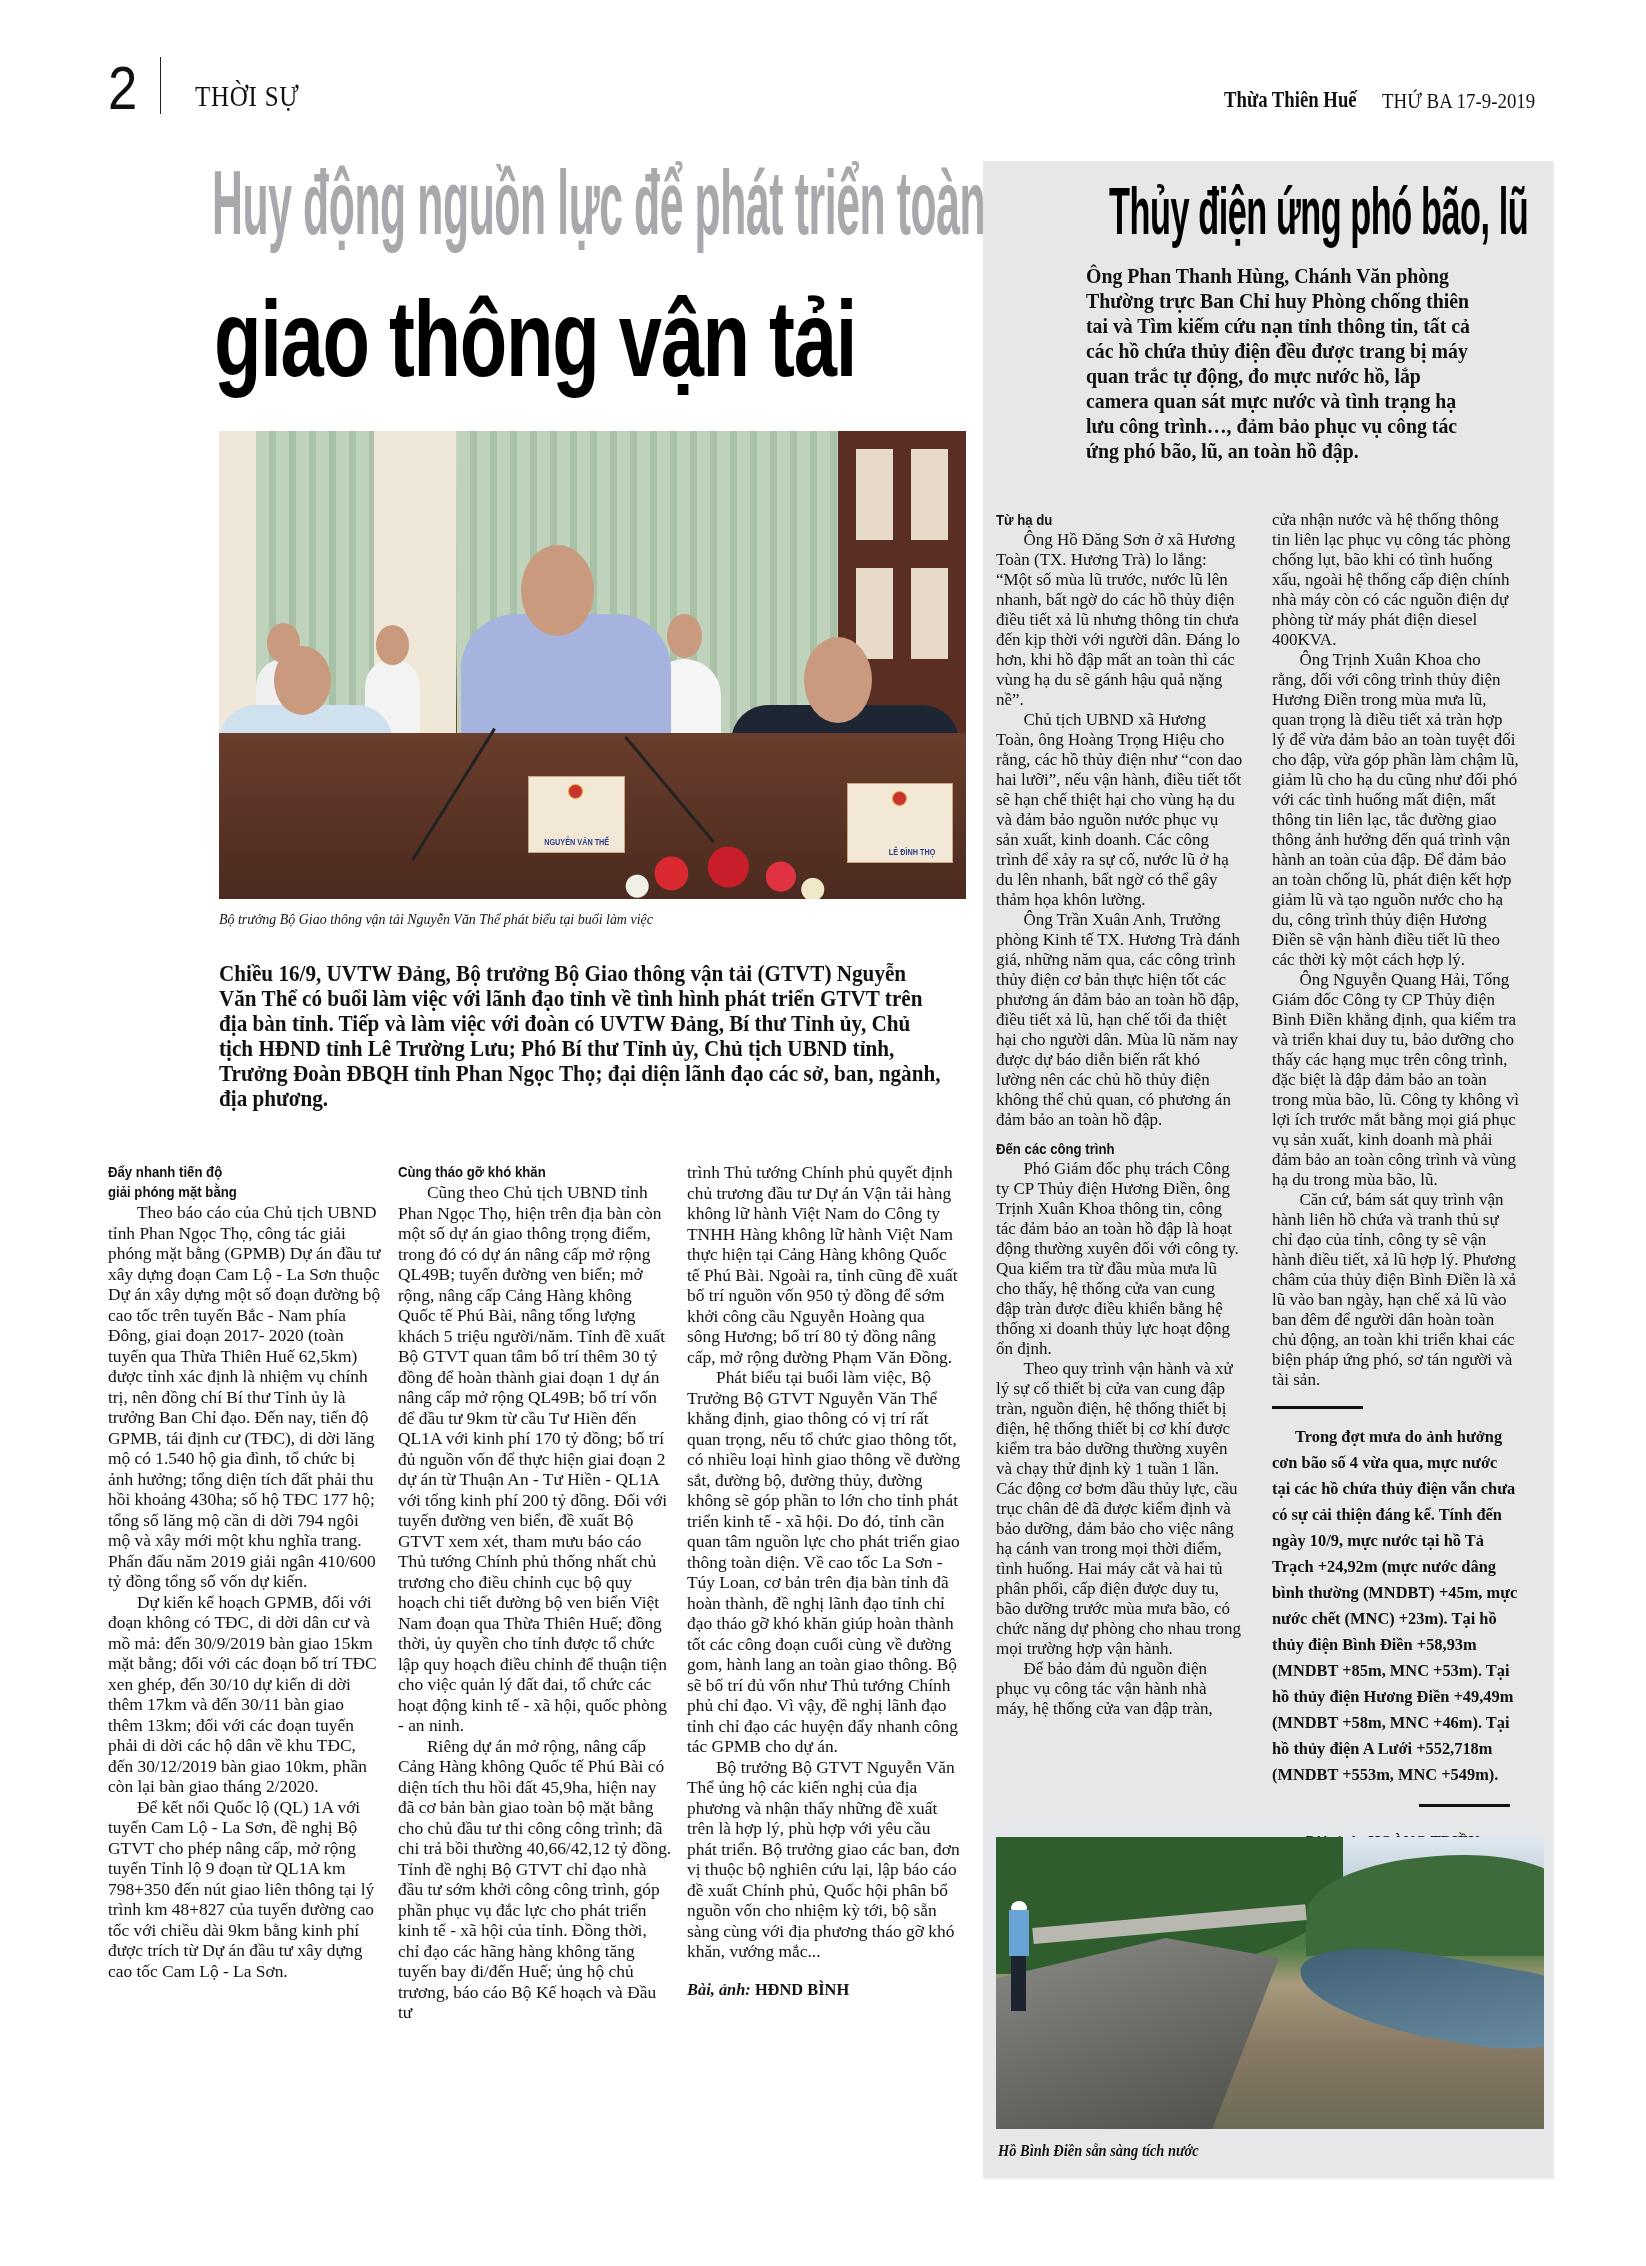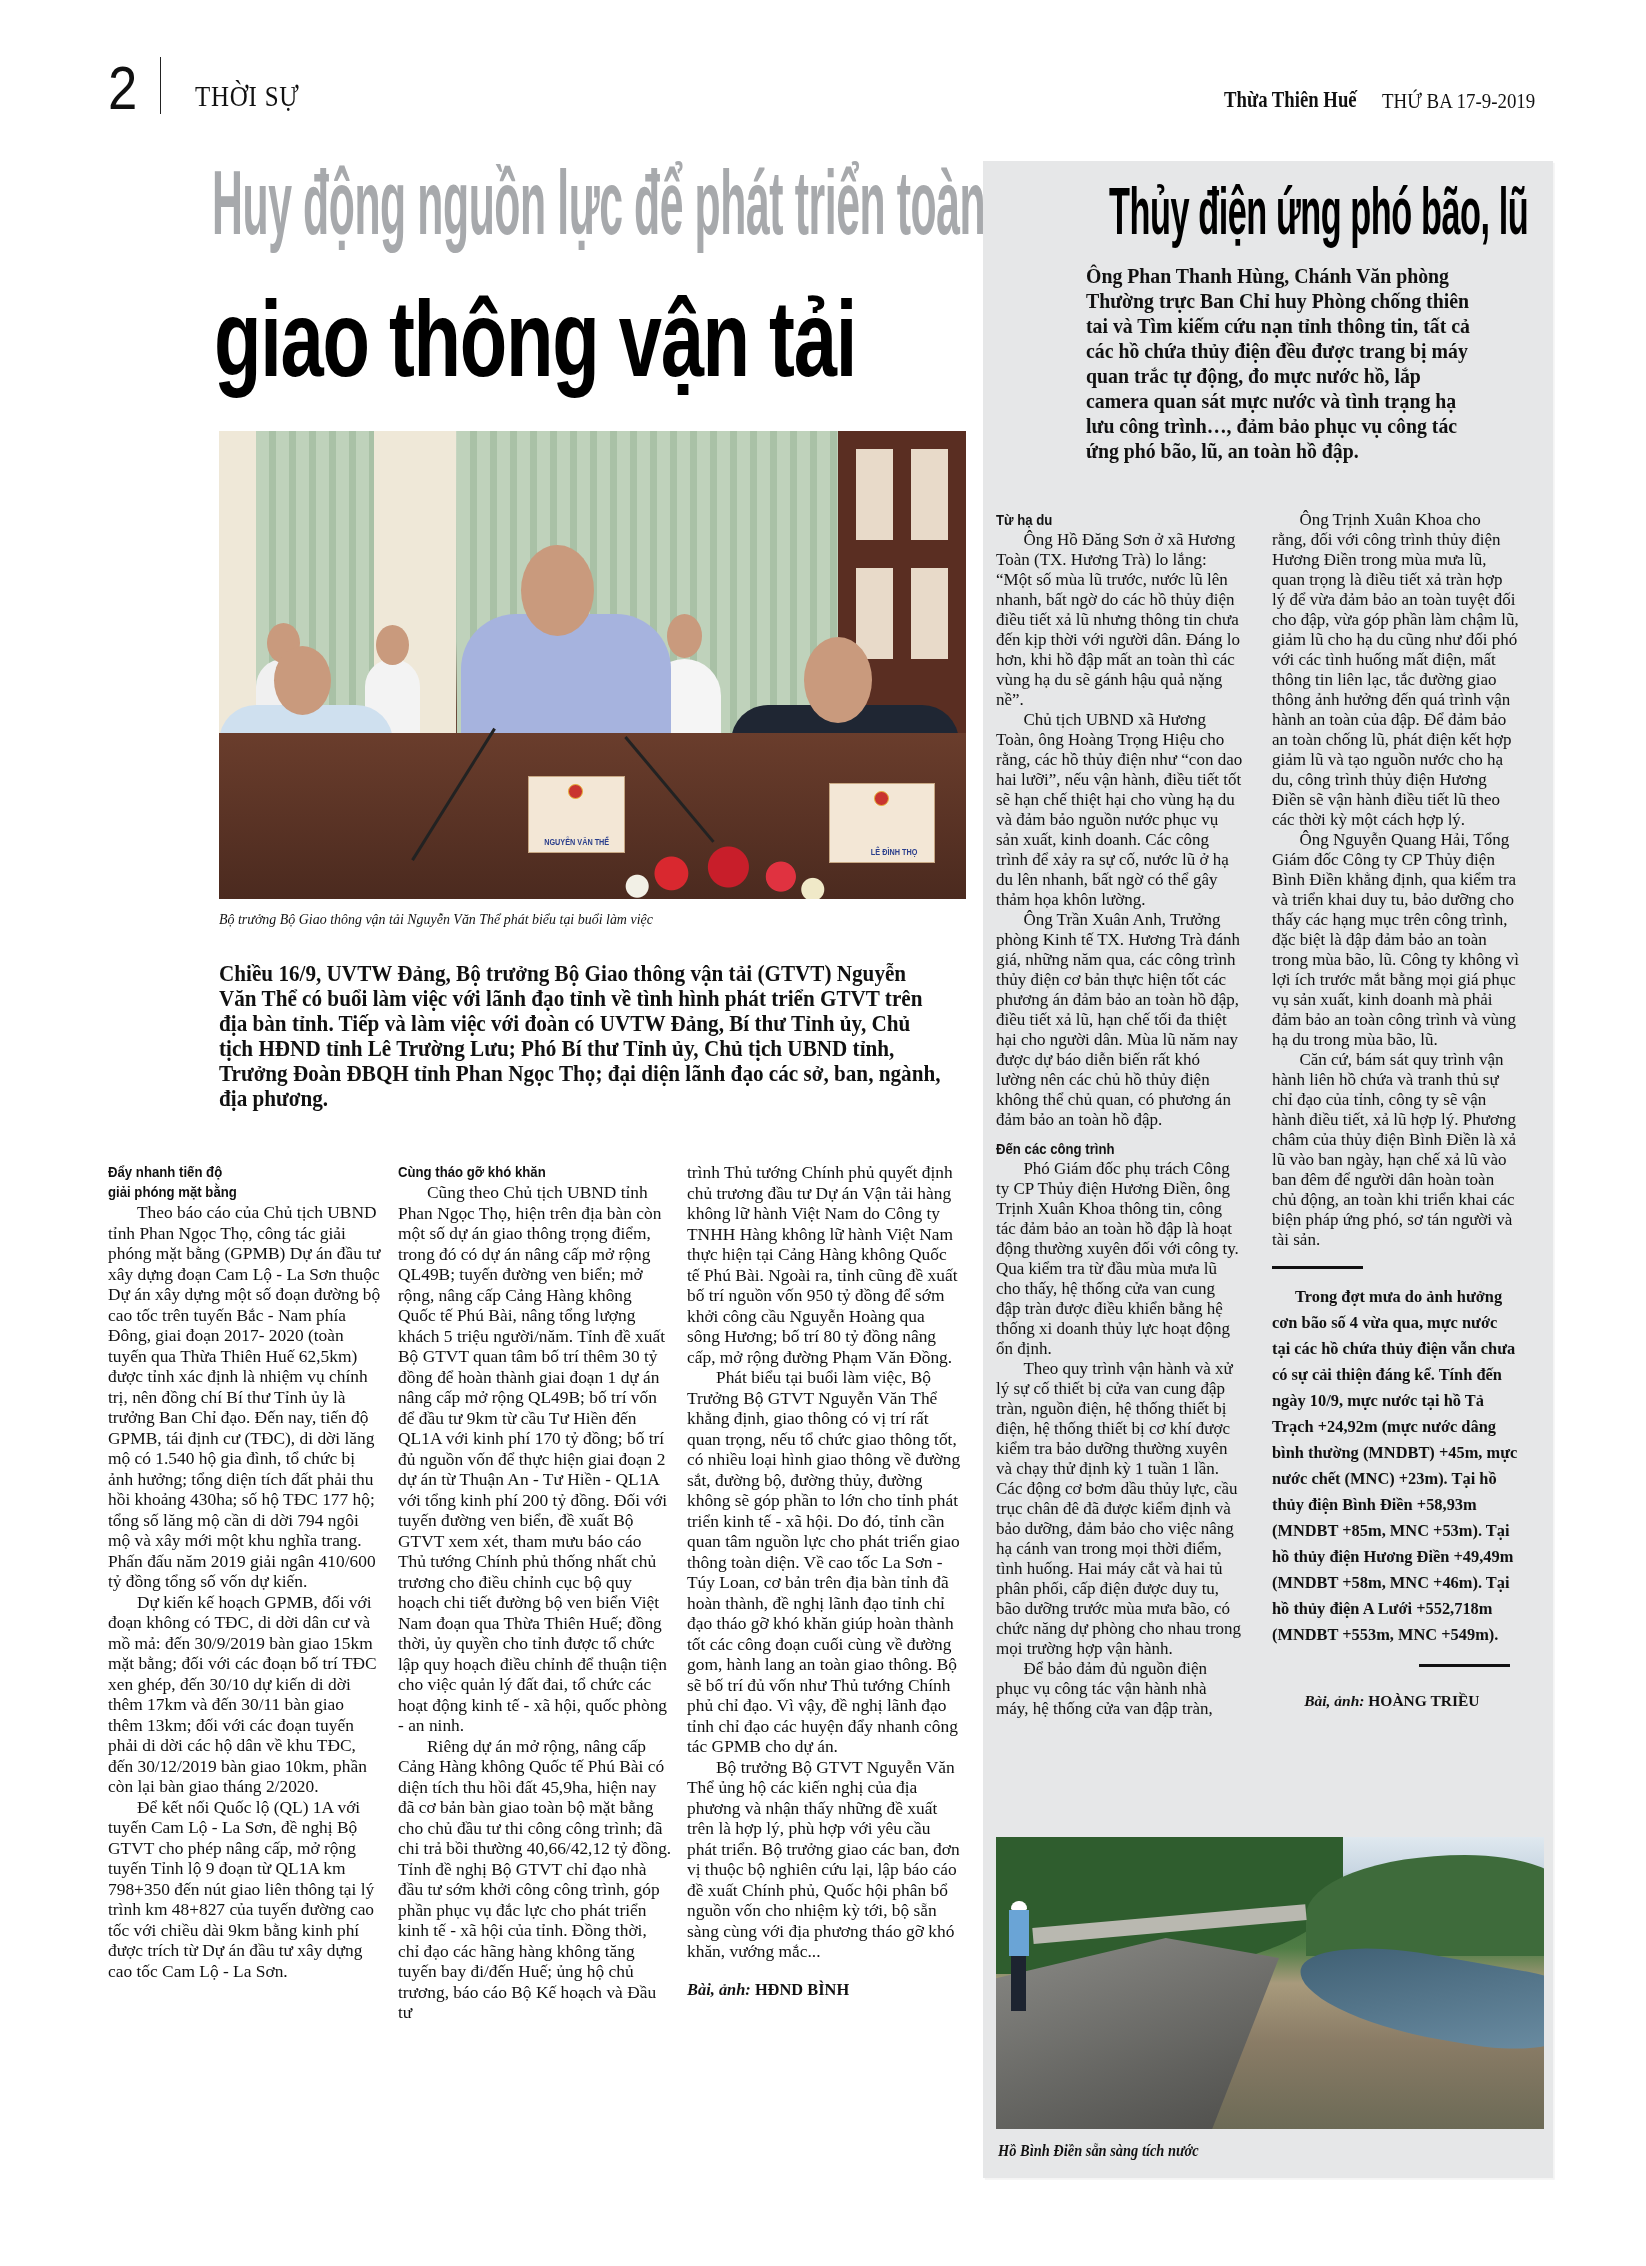--- a/index.html
+++ b/index.html
@@ -112,21 +112,21 @@
   <div class="head" style="left:302px;top:114px;width:73px;height:91px;"></div>
   <div class="person" style="left:512px;top:274px;width:228px;height:155px;background:#1f2633;"></div>
   <div class="head" style="left:585px;top:206px;width:68px;height:86px;"></div>
   <div class="table"></div>
   <div class="mic" style="left:192px;top:274px;height:155px;transform:rotate(32deg);"></div>
   <div class="mic" style="left:493px;top:274px;height:137px;transform:rotate(-40deg);"></div>
   <div class="nameplate" style="left:309px;top:345px;width:97px;height:77px;">
     <div class="emblem"></div>
     <span>NGUYỄN VĂN THỂ</span>
   </div>
-  <div class="nameplate" style="left:610px;top:352px;width:106px;height:80px;padding-left:24px;">
+  <div class="nameplate" style="left:628px;top:352px;width:106px;height:80px;padding-left:24px;">
     <div class="emblem"></div>
     <span>LÊ ĐÌNH THỌ</span>
   </div>
   <div class="flowers"></div>
 </div>
 <div class="caption-1">Bộ trưởng Bộ Giao thông vận tải Nguyễn Văn Thể phát biểu tại buổi làm việc</div>
 
 <div class="lead">Chiều 16/9, UVTW Đảng, Bộ trưởng Bộ Giao thông vận tải (GTVT) Nguyễn Văn Thể có buổi làm việc với lãnh đạo tỉnh về tình hình phát triển GTVT trên địa bàn tỉnh. Tiếp và làm việc với đoàn có UVTW Đảng, Bí thư Tỉnh ủy, Chủ tịch HĐND tỉnh Lê Trường Lưu; Phó Bí thư Tỉnh ủy, Chủ tịch UBND tỉnh, Trưởng Đoàn ĐBQH tỉnh Phan Ngọc Thọ; đại diện lãnh đạo các sở, ban, ngành, địa phương.</div>
 
 <div class="col col-1">
@@ -162,20 +162,21 @@
   <p>Ông Hồ Đăng Sơn ở xã Hương Toàn (TX. Hương Trà) lo lắng: “Một số mùa lũ trước, nước lũ lên nhanh, bất ngờ do các hồ thủy điện điều tiết xả lũ nhưng thông tin chưa đến kịp thời với người dân. Đáng lo hơn, khi hồ đập mất an toàn thì các vùng hạ du sẽ gánh hậu quả nặng nề”.</p>
   <p>Chủ tịch UBND xã Hương Toàn, ông Hoàng Trọng Hiệu cho rằng, các hồ thủy điện như “con dao hai lưỡi”, nếu vận hành, điều tiết tốt sẽ hạn chế thiệt hại cho vùng hạ du và đảm bảo nguồn nước phục vụ sản xuất, kinh doanh. Các công trình để xảy ra sự cố, nước lũ ở hạ du lên nhanh, bất ngờ có thể gây thảm họa khôn lường.</p>
   <p>Ông Trần Xuân Anh, Trưởng phòng Kinh tế TX. Hương Trà đánh giá, những năm qua, các công trình thủy điện cơ bản thực hiện tốt các phương án đảm bảo an toàn hồ đập, điều tiết xả lũ, hạn chế tối đa thiệt hại cho người dân. Mùa lũ năm nay được dự báo diễn biến rất khó lường nên các chủ hồ thủy điện không thể chủ quan, có phương án đảm bảo an toàn hồ đập.</p>
   <h3 class="subhead" style="margin-top:9.1px;">Đến các công trình</h3>
   <p>Phó Giám đốc phụ trách Công ty CP Thủy điện Hương Điền, ông Trịnh Xuân Khoa thông tin, công tác đảm bảo an toàn hồ đập là hoạt động thường xuyên đối với công ty. Qua kiểm tra từ đầu mùa mưa lũ cho thấy, hệ thống cửa van cung đập tràn được điều khiển bằng hệ thống xi doanh thủy lực hoạt động ổn định.</p>
   <p>Theo quy trình vận hành và xử lý sự cố thiết bị cửa van cung đập tràn, nguồn điện, hệ thống thiết bị điện, hệ thống thiết bị cơ khí được kiểm tra bảo dưỡng thường xuyên và chạy thử định kỳ 1 tuần 1 lần. Các động cơ bơm dầu thủy lực, cầu trục chân đê đã được kiểm định và bảo dưỡng, đảm bảo cho việc nâng hạ cánh van trong mọi thời điểm, tình huống. Hai máy cắt và hai tủ phân phối, cấp điện được duy tu, bão dưỡng trước mùa mưa bão, có chức năng dự phòng cho nhau trong mọi trường hợp vận hành.</p>
   <p>Để bảo đảm đủ nguồn điện phục vụ công tác vận hành nhà máy, hệ thống cửa van đập tràn,</p>
 </div>
 
 <div class="scol scol-2">
+  <p class="noindent">cửa nhận nước và hệ thống thông tin liên lạc phục vụ công tác phòng chống lụt, bão khi có tình huống xấu, ngoài hệ thống cấp điện chính nhà máy còn có các nguồn điện dự phòng từ máy phát điện diesel 400KVA.</p>
   <p>Ông Trịnh Xuân Khoa cho rằng, đối với công trình thủy điện Hương Điền trong mùa mưa lũ, quan trọng là điều tiết xả tràn hợp lý để vừa đảm bảo an toàn tuyệt đối cho đập, vừa góp phần làm chậm lũ, giảm lũ cho hạ du cũng như đối phó với các tình huống mất điện, mất thông tin liên lạc, tắc đường giao thông ảnh hưởng đến quá trình vận hành an toàn của đập. Để đảm bảo an toàn chống lũ, phát điện kết hợp giảm lũ và tạo nguồn nước cho hạ du, công trình thủy điện Hương Điền sẽ vận hành điều tiết lũ theo các thời kỳ một cách hợp lý.</p>
   <p>Ông Nguyễn Quang Hải, Tổng Giám đốc Công ty CP Thủy điện Bình Điền khẳng định, qua kiểm tra và triển khai duy tu, bảo dưỡng cho thấy các hạng mục trên công trình, đặc biệt là đập đảm bảo an toàn trong mùa bão, lũ. Công ty không vì lợi ích trước mắt bằng mọi giá phục vụ sản xuất, kinh doanh mà phải đảm bảo an toàn công trình và vùng hạ du trong mùa bão, lũ.</p>
   <p>Căn cứ, bám sát quy trình vận hành liên hồ chứa và tranh thủ sự chỉ đạo của tỉnh, công ty sẽ vận hành điều tiết, xả lũ hợp lý. Phương châm của thủy điện Bình Điền là xả lũ vào ban ngày, hạn chế xả lũ vào ban đêm để người dân hoàn toàn chủ động, an toàn khi triển khai các biện pháp ứng phó, sơ tán người và tài sản.</p>
   <div class="rule"></div>
   <p class="factbox">Trong đợt mưa do ảnh hưởng cơn bão số 4 vừa qua, mực nước tại các hồ chứa thủy điện vẫn chưa có sự cải thiện đáng kể. Tính đến ngày 10/9, mực nước tại hồ Tả Trạch +24,92m (mực nước dâng bình thường (MNDBT) +45m, mực nước chết (MNC) +23m). Tại hồ thủy điện Bình Điền +58,93m (MNDBT +85m, MNC +53m). Tại hồ thủy điện Hương Điền +49,49m (MNDBT +58m, MNC +46m). Tại hồ thủy điện A Lưới +552,718m (MNDBT +553m, MNC +549m).</p>
   <div class="rule right"></div>
   <p class="side-byline">
     <span class="lbl">Bài, ảnh:</span>
     <span class="who">HOÀNG TRIỀU</span>
   </p>

